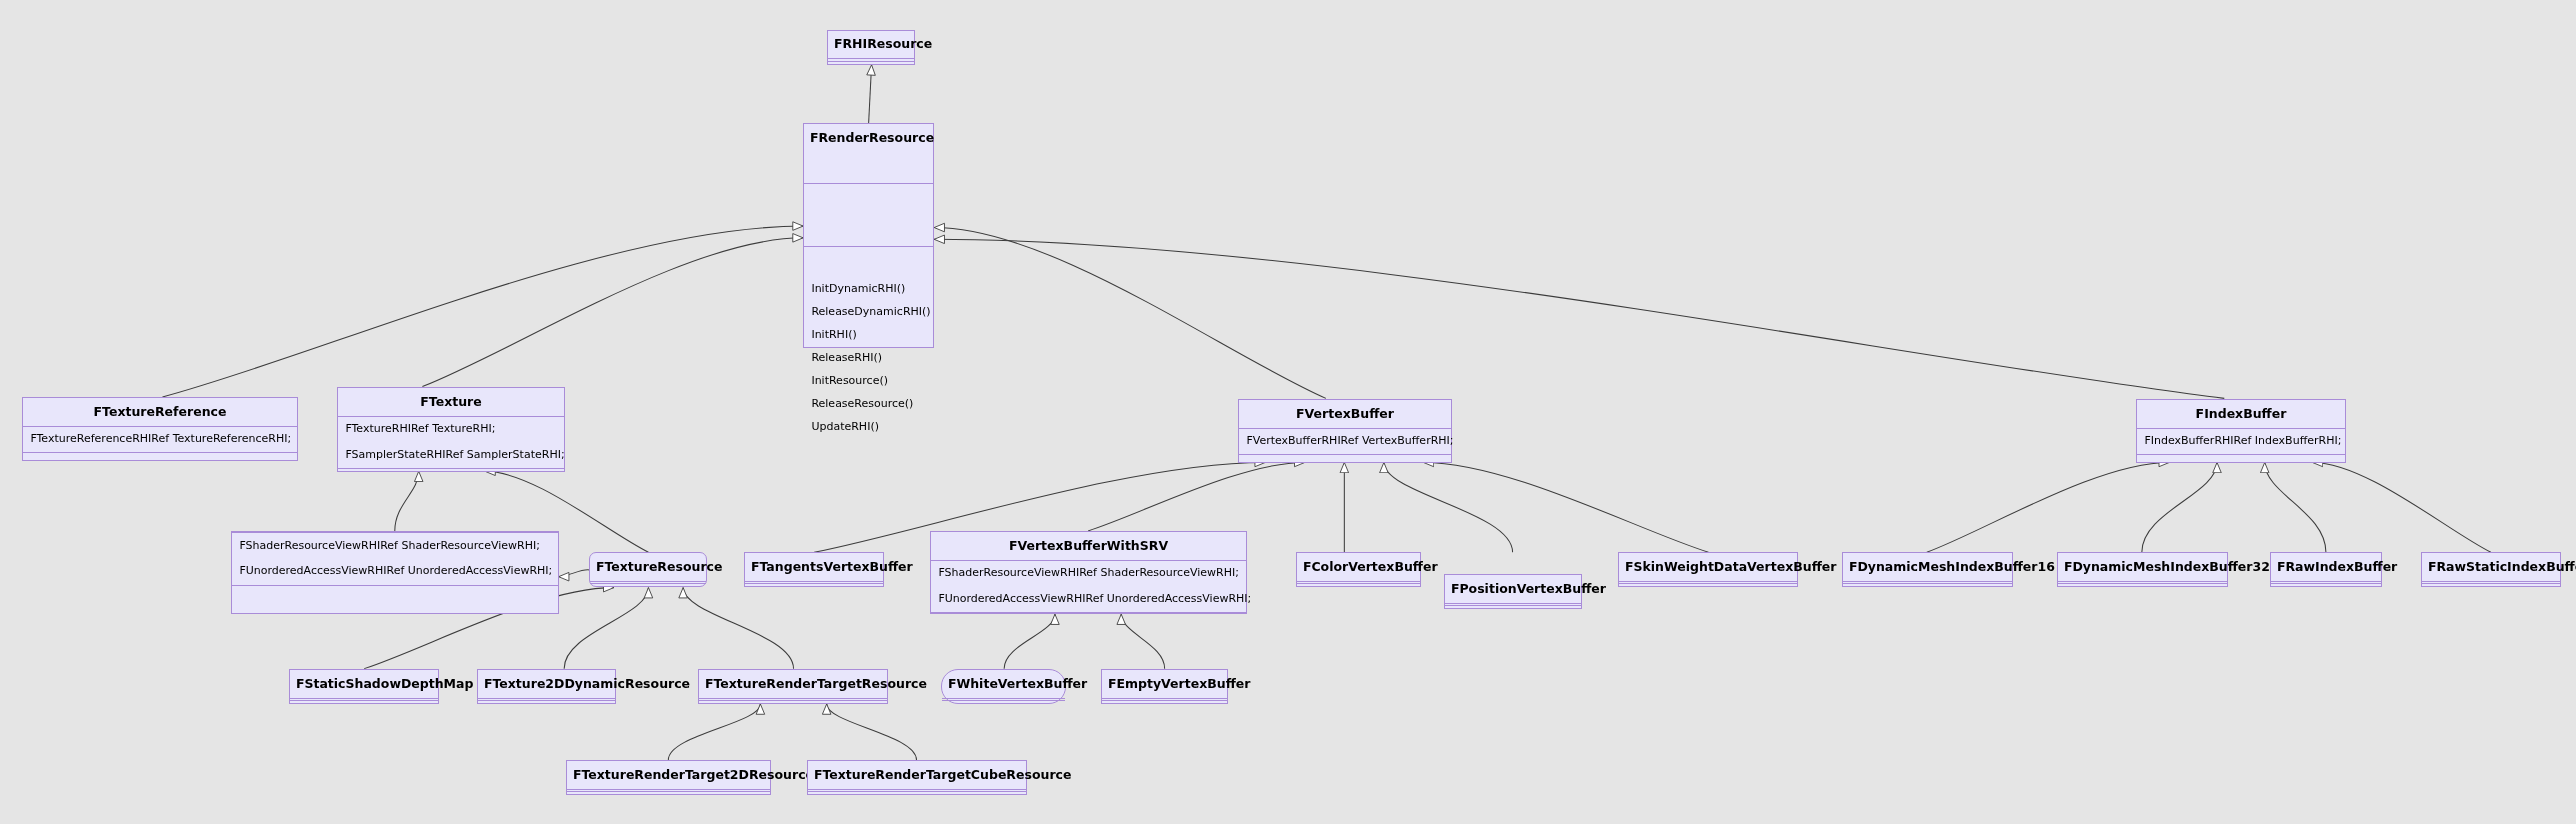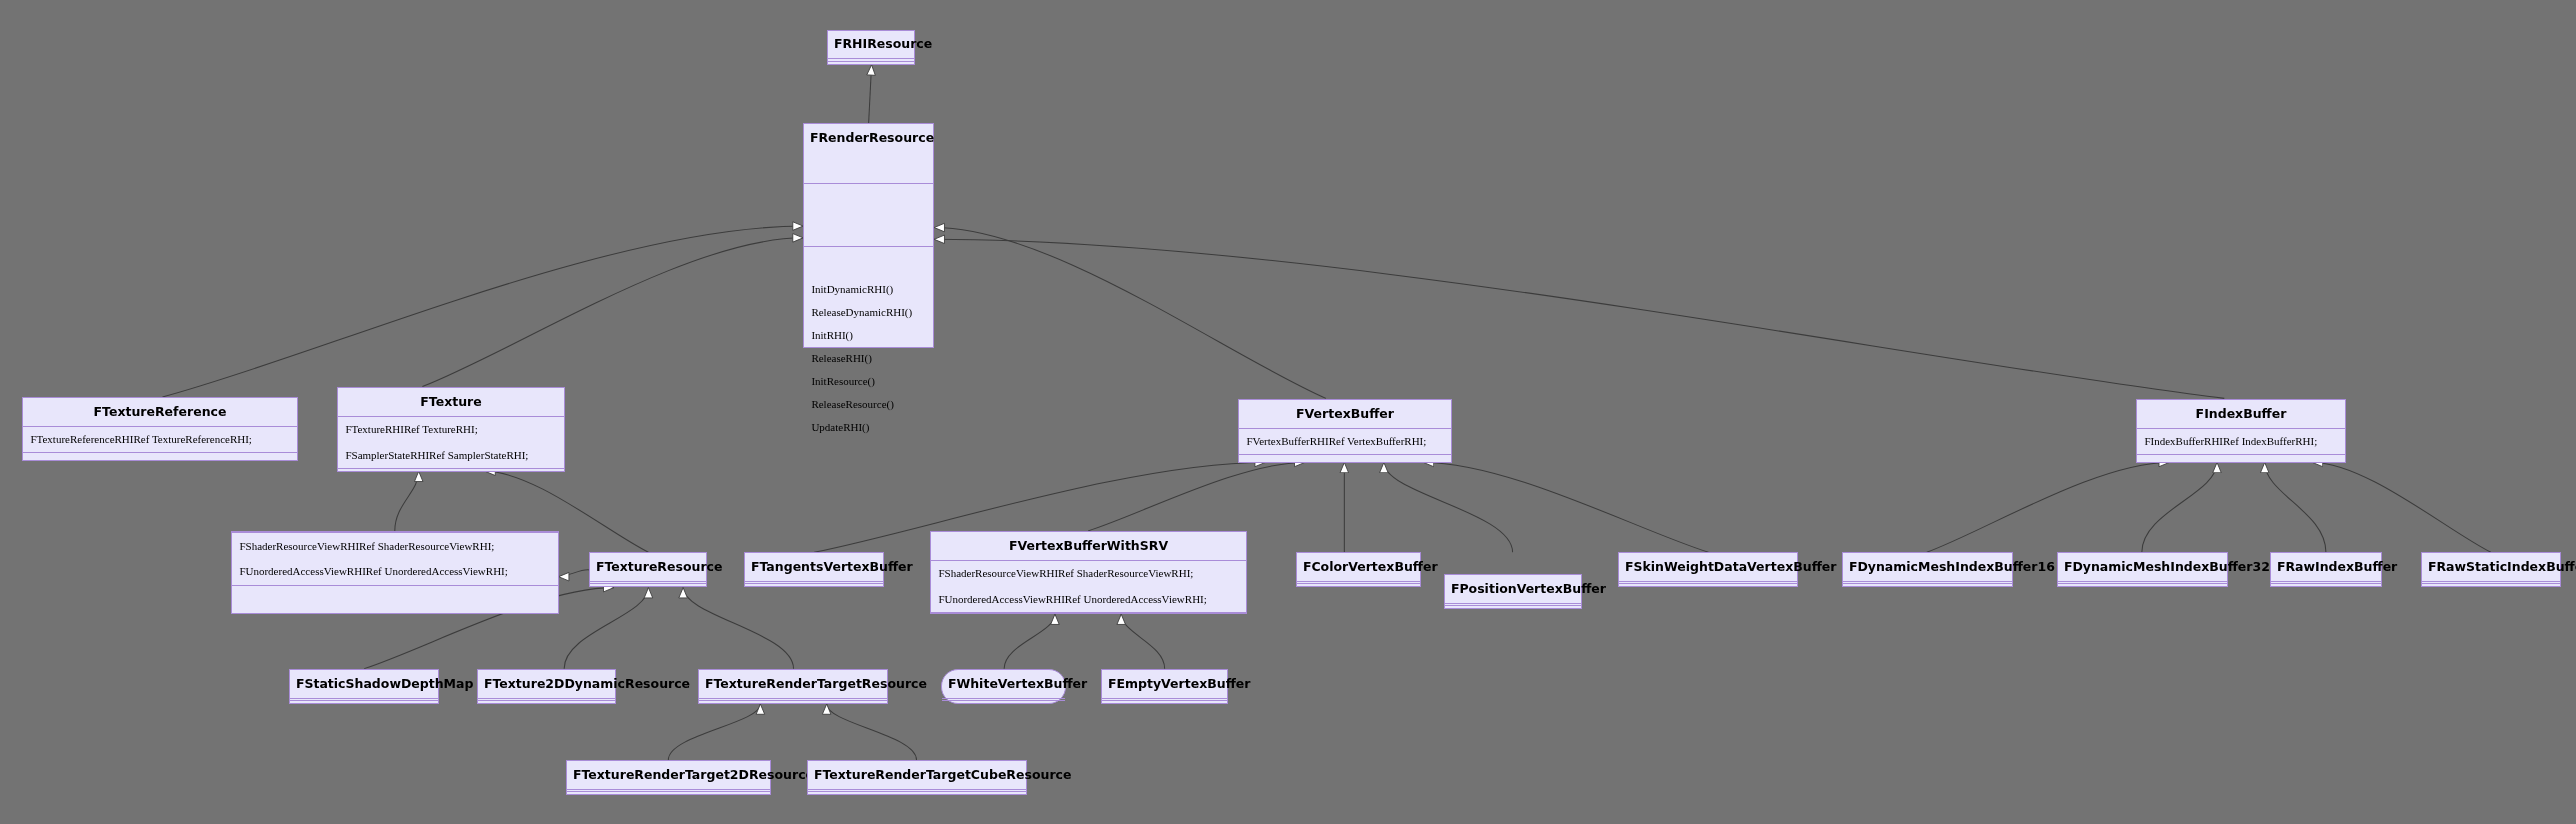--- a/index.html
+++ b/index.html
@@ -4,21 +4,21 @@
 <style>
   html, body {
     margin: 0;
     padding: 0;
     background: #ffffff;
   }
   #diagram-root {
     position: relative;
     width: 2576px;
     height: 824px;
-    background: #737373;
+    background: #e5e5e5;
     font-family: "DejaVu Sans", "Liberation Sans", sans-serif;
     overflow: hidden;
   }
   #edge-layer {
     position: absolute;
     left: 0;
     top: 0;
     width: 2576px;
     height: 824px;
     pointer-events: none;
@@ -39,21 +39,20 @@
     padding: 6.6px 5.9px 6.6px 5.9px;
     white-space: nowrap;
     line-height: 1.15;
   }
   .uml-sep {
     border-top: 1.2px solid #a98cd8;
     width: 100%;
   }
   .uml-section {
     padding: 0;
-    font-family: Liberation Serif, serif;
   }
   .uml-section.empty-a { height: 11.8px; }
   .uml-section.empty-b { height: 11.8px; }
   .uml-row {
     font-size: 11px;
     color: #000000;
     padding: 6.6px 7.4px 6.6px 7.4px;
     white-space: nowrap;
     line-height: 1.15;
   }
@@ -158,21 +157,21 @@
       </div>
       <div class="uml-class" style="left: 231px; top: 531px; width: 328px; height: 83px;">
         <div class="uml-sep"></div>
         <div class="uml-section">
           <div class="uml-row">FShaderResourceViewRHIRef ShaderResourceViewRHI;</div>
           <div class="uml-row">FUnorderedAccessViewRHIRef UnorderedAccessViewRHI;</div>
         </div>
         <div class="uml-sep"></div>
         <div class="uml-section compact empty-b"></div>
       </div>
-      <div class="uml-class" style="left: 589px; top: 552px; width: 118px; height: 35px;">
+      <div class="uml-class" style="left: 589px; top: 552px; width: 118px; height: 35px; border-radius: 7px;">
         <div class="uml-title">FTextureResource</div>
         <div class="uml-sep"></div>
         <div class="uml-section empty-a"></div>
         <div class="uml-sep"></div>
         <div class="uml-section compact empty-b"></div>
       </div>
       <div class="uml-class" style="left: 744px; top: 552px; width: 140px; height: 35px;">
         <div class="uml-title">FTangentsVertexBuffer</div>
         <div class="uml-sep"></div>
         <div class="uml-section empty-a"></div>

